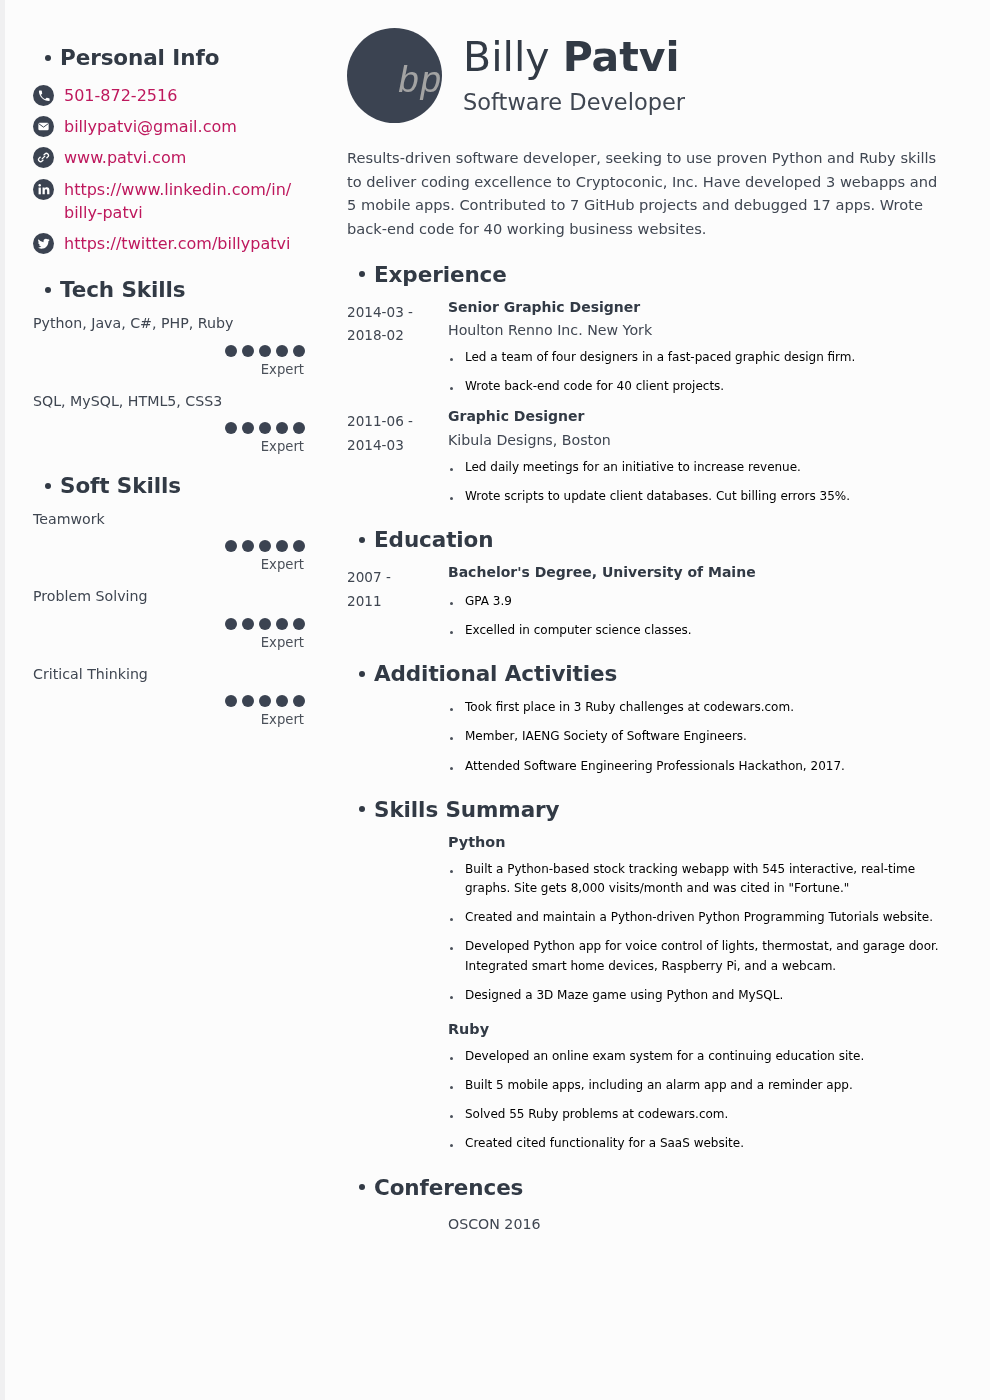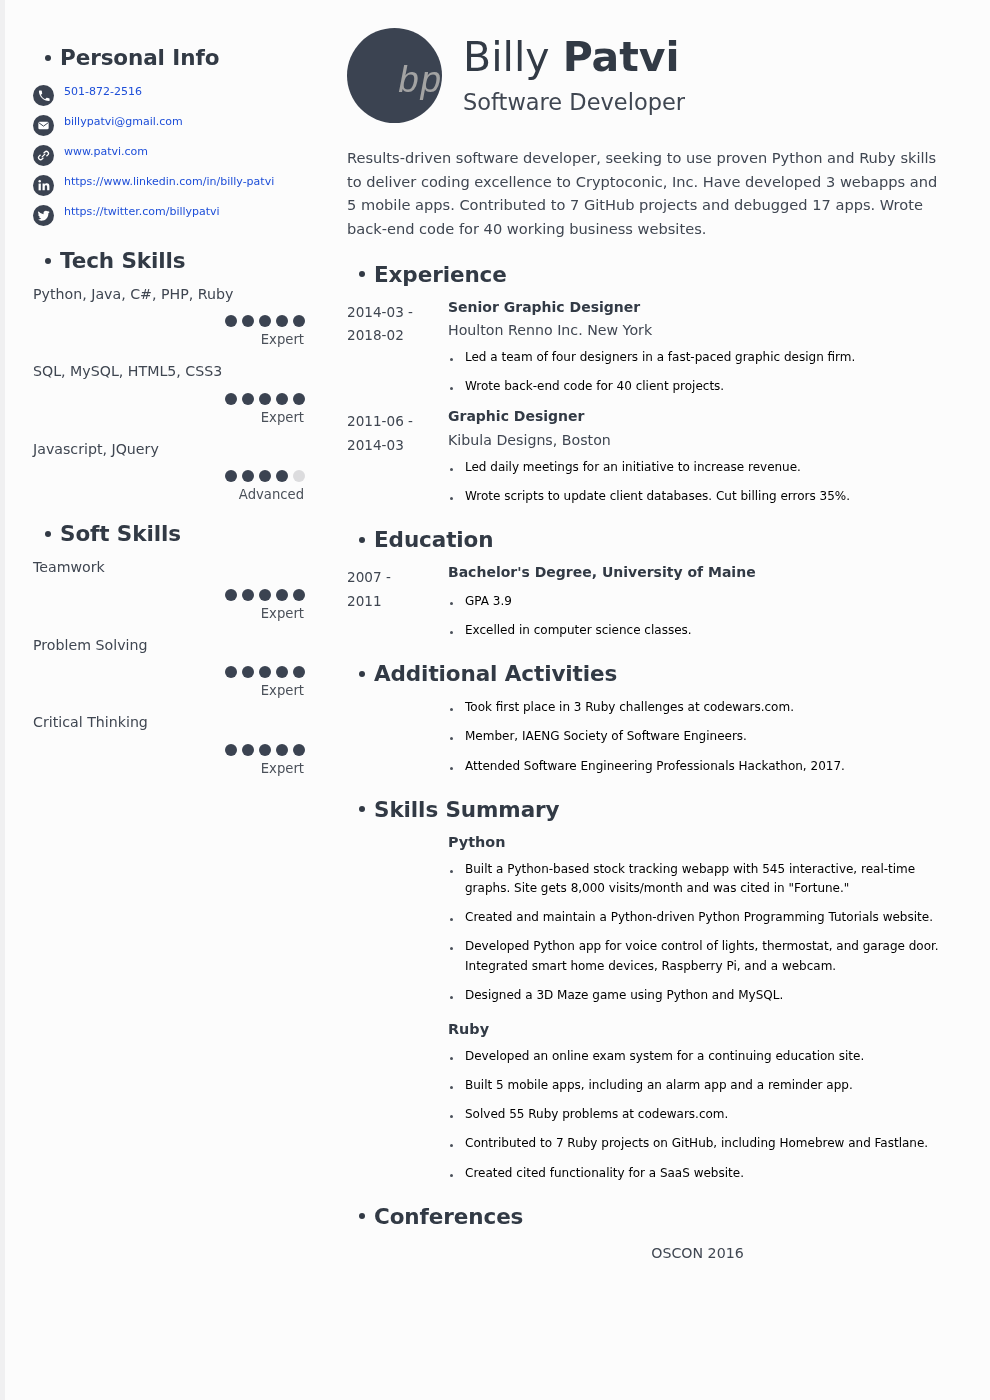--- a/index.html
+++ b/index.html
@@ -74,22 +74,22 @@
     background: #3b4351;
     flex: 0 0 auto;
     margin-right: 10px;
     margin-top: 1px;
     display: flex;
     align-items: center;
     justify-content: center;
   }
   .cicon svg { display: block; }
   .ctext {
-    font-size: 11px;
-    color: #1d4ed8;
+    font-size: 16px;
+    color: #be185d;
     line-height: 1.45;
     max-width: 232px;
     word-break: break-word;
   }
 
   
   .skills-block { margin-top: 12px; }
   .skill-item { margin-bottom: 15px; }
   .skill-name {
     font-size: 14.2px;
@@ -225,21 +225,20 @@
     font-weight: bold;
     color: #323a45;
     margin-top: 16px;
     margin-bottom: 2px;
   }
   .sub-heading.first { margin-top: 0; }
   .plain-line {
     font-size: 14.2px;
     color: #3f4651;
     line-height: 1.6;
-    text-align: center;
   }
 </style>
 </head>
 <body>
 
 <div class="page">
 
   <div class="sidebar">
 
     <h2 class="sec-head">
@@ -321,33 +320,20 @@
         <div class="skill-name">SQL, MySQL, HTML5, CSS3</div>
         <div class="rating">
           <div class="dots">
             <span class="rdot"></span>
             <span class="rdot"></span>
             <span class="rdot"></span>
             <span class="rdot"></span>
             <span class="rdot"></span>
           </div>
           <div class="rlabel">Expert</div>
-        </div>
-      </div>
-      <div class="skill-item">
-        <div class="skill-name">Javascript, JQuery</div>
-        <div class="rating">
-          <div class="dots">
-            <span class="rdot"></span>
-            <span class="rdot"></span>
-            <span class="rdot"></span>
-            <span class="rdot"></span>
-            <span class="rdot off"></span>
-          </div>
-          <div class="rlabel">Advanced</div>
         </div>
       </div>
     </div>
 
     <h2 class="sec-head" style="margin-top:19px;">
       <span class="dot"></span>
       <span>Soft Skills</span>
     </h2>
     <div class="skills-block">
       <div class="skill-item">
@@ -493,21 +479,20 @@
           <li>Created and maintain a Python-driven Python Programming Tutorials website.</li>
           <li>Developed Python app for voice control of lights, thermostat, and garage door. Integrated smart home devices, Raspberry Pi, and a webcam.</li>
           <li>Designed a 3D Maze game using Python and MySQL.</li>
         </ul>
 
         <div class="sub-heading">Ruby</div>
         <ul class="bullets">
           <li>Developed an online exam system for a continuing education site.</li>
           <li>Built 5 mobile apps, including an alarm app and a reminder app.</li>
           <li>Solved 55 Ruby problems at codewars.com.</li>
-          <li>Contributed to 7 Ruby projects on GitHub, including Homebrew and Fastlane.</li>
           <li>Created cited functionality for a SaaS website.</li>
         </ul>
 
       </div>
     </div>
 
     <div class="section">
       <h2 class="sec-head">
         <span class="dot"></span>
         <span>Conferences</span>

